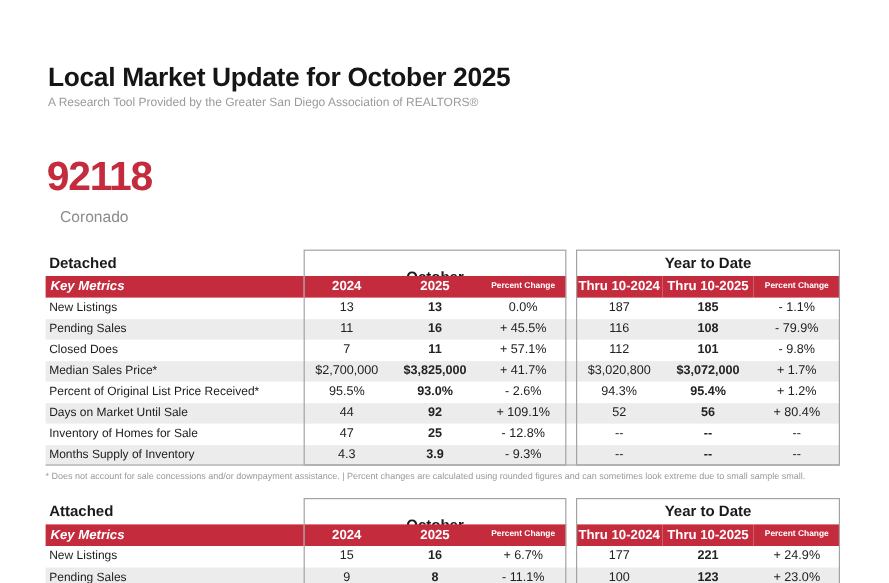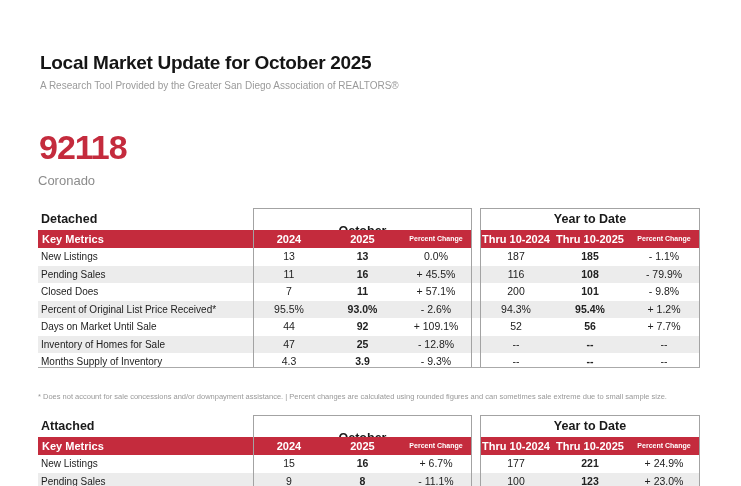--- a/index.html
+++ b/index.html
@@ -1,39 +1,39 @@
 <!DOCTYPE html>
 <html><head>
 <meta charset="utf-8">
 <style>
   * { margin: 0; padding: 0; box-sizing: border-box; }
   html, body { width: 741px; height: 486px; overflow: hidden; background: #ffffff; }
   body { font-family: "Liberation Sans", sans-serif; position: relative; }
 
   .page-title {
     position: absolute; left: 40px; top: 52px;
-    font-size: 19px; font-weight: bold; color: #151515; letter-spacing: -0.3px;
+    font-size: 22px; font-weight: bold; color: #151515; letter-spacing: -0.3px;
   }
   .page-subtitle {
     position: absolute; left: 40px; top: 80px;
     font-size: 10px; color: #9a9a9a;
   }
   .zip-code {
     position: absolute; left: 39px; top: 128px;
     font-size: 34px; font-weight: bold; letter-spacing: -1px;
   }
   .area-name {
-    position: absolute; left: 38px; top: 173px;
+    position: absolute; left: 50px; top: 173px;
     font-size: 13px; color: #8c8c8c;
   }
 
   .market-table {
     position: absolute; left: 38px; width: 662px;
   }
-  #table-detached { top: 208px; height: 160px; }
+  #table-detached { top: 208px; height: 180px; }
   #table-attached { top: 415px; height: 180px; }
 
   .grid {
     display: grid;
     grid-template-columns: 215px 72px 75px 72px 8px 72px 76px 72px;
   }
 
   .group-row { height: 22px; }
   .group-row > div { line-height: 22px; }
   .section-title {
@@ -42,21 +42,21 @@
   }
   .group-title { font-size: 12.5px; font-weight: bold; color: #1a1a1a; text-align: center; }
   .group-oct { grid-column: 2 / 5; margin-top: 12px; }
   .group-ytd { grid-column: 6 / 9; }
 
   .red-row { height: 18px; }
   .red-row > div {
     line-height: 18px; color: #ffffff; font-weight: bold; font-size: 11px;
     text-align: center;
   }
-  .red-row .key-metrics { text-align: left; padding-left: 4px; }
+  .red-row .key-metrics { text-align: left; padding-left: 4px; font-style: italic; }
   .red-row .pct-head { font-size: 7px; font-weight: bold; }
   .red-row .gap-cell { background: #ffffff; }
 
   .data-rows .row { height: 17.5px; }
   .data-rows .row:nth-child(even) { background: #ECECEC; }
   .data-rows .row > div {
     line-height: 17.5px; font-size: 10.5px; color: #222222; text-align: center;
     white-space: nowrap; overflow: hidden;
   }
   .data-rows .row .c-label {
@@ -129,43 +129,53 @@
         <div>116</div>
         <div class="c-bold">108</div>
         <div>- 79.9%</div>
       </div>
       <div class="grid row">
         <div class="c-label">Closed Does</div>
         <div>7</div>
         <div class="c-bold">11</div>
         <div>+ 57.1%</div>
         <div></div>
-        <div>200</div>
+        <div>112</div>
         <div class="c-bold">101</div>
         <div>- 9.8%</div>
+      </div>
+      <div class="grid row">
+        <div class="c-label">Median Sales Price*</div>
+        <div>$2,700,000</div>
+        <div class="c-bold">$3,825,000</div>
+        <div>+ 41.7%</div>
+        <div></div>
+        <div>$3,020,800</div>
+        <div class="c-bold">$3,072,000</div>
+        <div>+ 1.7%</div>
       </div>
       <div class="grid row">
         <div class="c-label">Percent of Original List Price Received*</div>
         <div>95.5%</div>
         <div class="c-bold">93.0%</div>
         <div>- 2.6%</div>
         <div></div>
         <div>94.3%</div>
         <div class="c-bold">95.4%</div>
         <div>+ 1.2%</div>
       </div>
       <div class="grid row">
         <div class="c-label">Days on Market Until Sale</div>
         <div>44</div>
         <div class="c-bold">92</div>
         <div>+ 109.1%</div>
         <div></div>
         <div>52</div>
         <div class="c-bold">56</div>
-        <div>+ 7.7%</div>
+        <div>+ 80.4%</div>
       </div>
       <div class="grid row">
         <div class="c-label">Inventory of Homes for Sale</div>
         <div>47</div>
         <div class="c-bold">25</div>
         <div>- 12.8%</div>
         <div></div>
         <div>--</div>
         <div class="c-bold">--</div>
         <div>--</div>
@@ -176,21 +186,21 @@
         <div class="c-bold">3.9</div>
         <div>- 9.3%</div>
         <div></div>
         <div>--</div>
         <div class="c-bold">--</div>
         <div>--</div>
       </div>
     </div>
 </section>
 
-<div class="footnote">* Does not account for sale concessions and/or downpayment assistance.  |  Percent changes are calculated using rounded figures and can sometimes sale extreme due to small sample size.</div>
+<div class="footnote">* Does not account for sale concessions and/or downpayment assistance.  |  Percent changes are calculated using rounded figures and can sometimes look extreme due to small sample small.</div>
 
 <section class="market-table" id="table-attached">
   <div class="border-overlay box-oct"></div>
   <div class="border-overlay box-ytd"></div>
 
   <div class="grid group-row">
     <div class="section-title">Attached</div>
     <div class="group-title group-oct">October</div>
     <div class="group-title group-ytd">Year to Date</div>
   </div>

